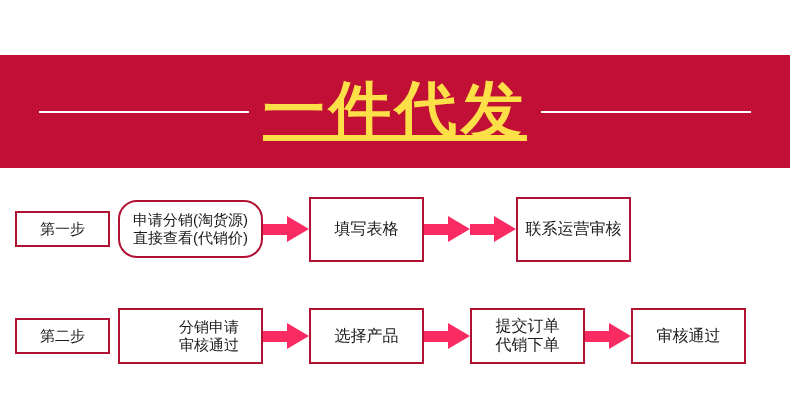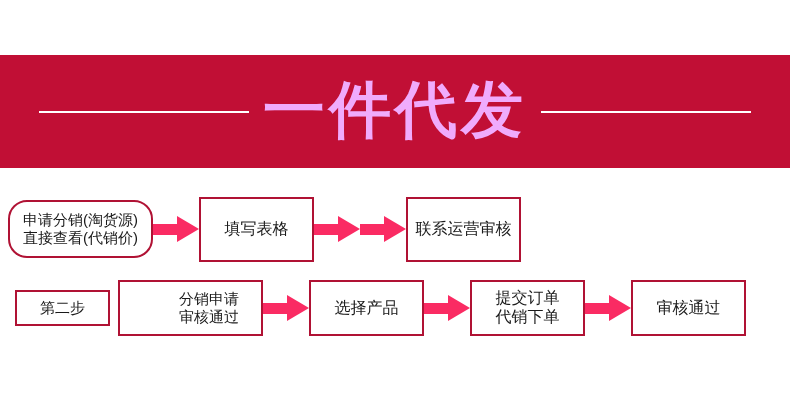--- a/index.html
+++ b/index.html
@@ -40,40 +40,41 @@
     justify-content: center;
   }
   .banner-rule {
     height: 2px;
     background: #ffffff;
     flex: 0 0 auto;
   }
   .banner-rule.left  { width: 210px; margin-right: 14px; }
   .banner-rule.right { width: 210px; margin-left: 14px; }
   .banner-title {
-    color: #f0abfc;
+    color: #fde047;
     font-size: 62px;
     font-weight: bold;
     letter-spacing: 4px;
     line-height: 1;
     white-space: nowrap;
     flex: 0 0 auto;
     padding-bottom: 4px;
+    text-decoration: underline;
   }
 
   
   .flow-row {
     position: absolute;
     left: 0;
     width: 790px;
     display: flex;
     align-items: center;
   }
   .flow-row.row1 { top: 200px; height: 58px; }
-  .flow-row.row2 { top: 280px; height: 56px; }
+  .flow-row.row2 { top: 308px; height: 56px; }
 
   .node {
     box-sizing: border-box;
     border: 2px solid #b01234;
     background: #ffffff;
     display: flex;
     align-items: center;
     justify-content: center;
     text-align: center;
     color: #1a1a1a;
@@ -139,20 +140,21 @@
   <div class="banner">
     <div class="banner-inner">
       <div class="banner-rule left"></div>
       <div class="banner-title">一件代发</div>
       <div class="banner-rule right"></div>
     </div>
   </div>
 
   <div class="flow-row row1">
 
+    <div class="node step">第一步</div>
 
     <div class="gap-a"></div>
 
     <div class="node wide">申请分销(淘货源)
 直接查看(代销价)</div>
 
     <div class="arrow">
       <span class="shaft"></span>
       <span class="head"></span>
     </div>

